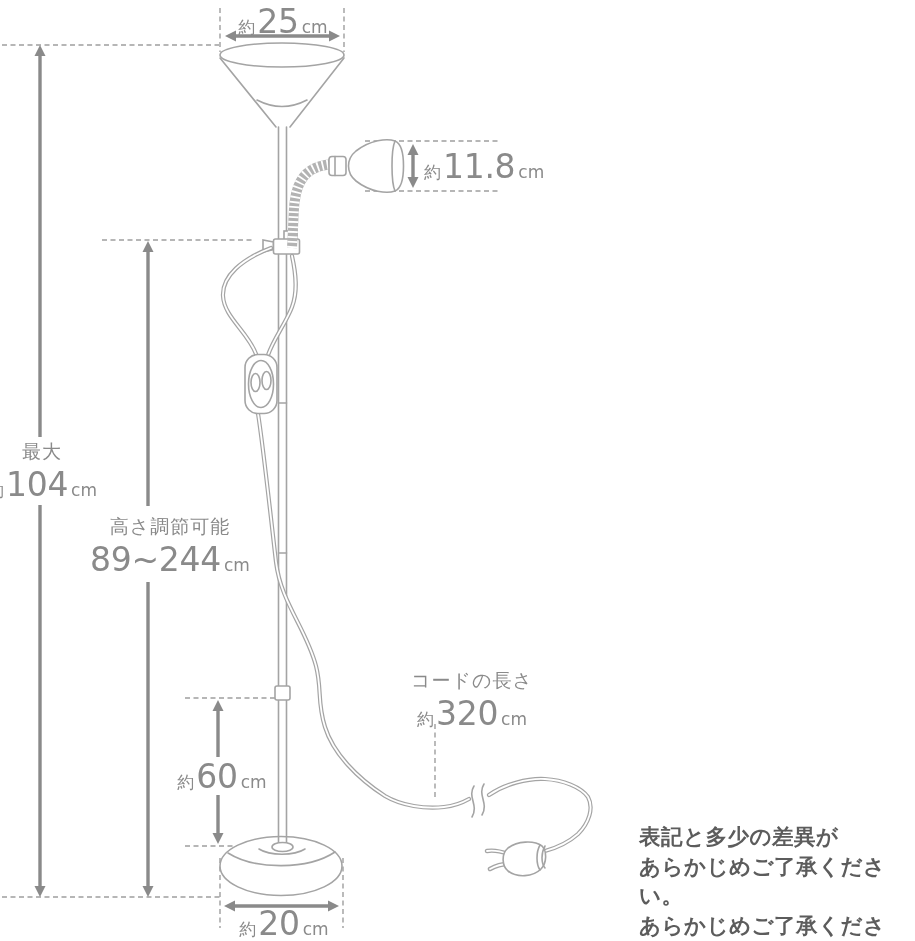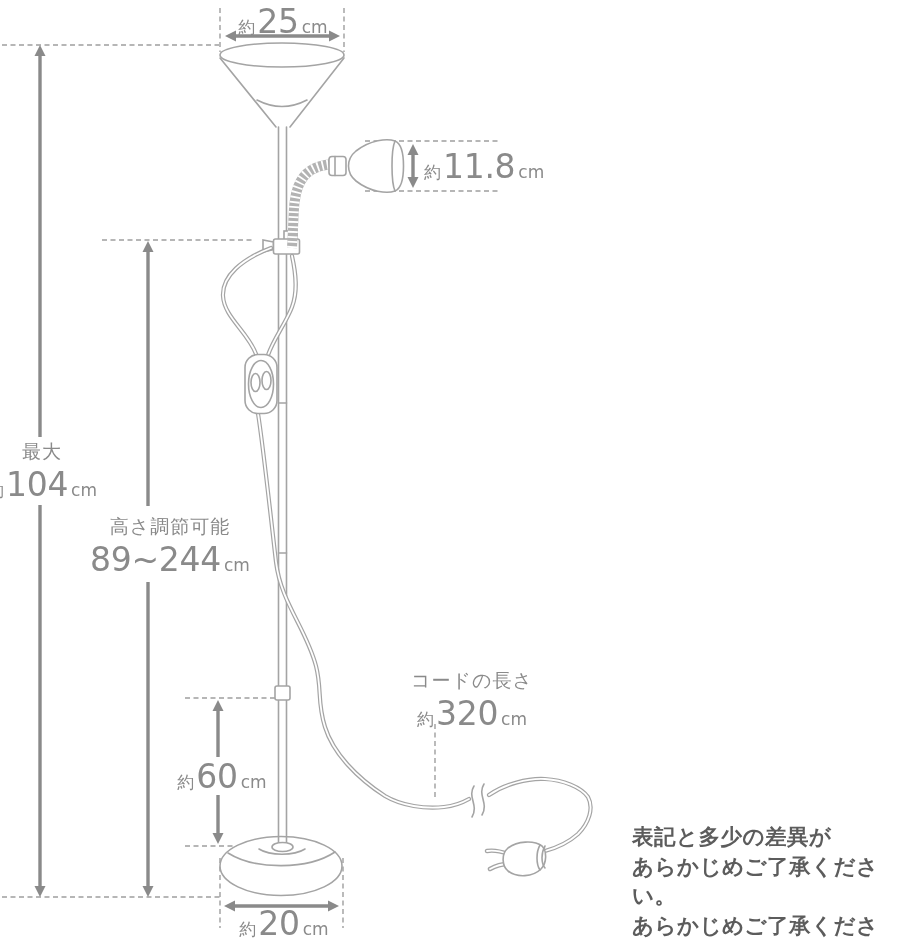--- a/index.html
+++ b/index.html
@@ -9,21 +9,21 @@
   .dim{position:absolute;color:#8a8a8a;white-space:nowrap;display:flex;align-items:baseline;}
   .dim.col{flex-direction:column;align-items:center;}
   .dim .row{display:flex;align-items:baseline;}
   .sm{font-size:17px;}
   .lg{font-size:33px;font-weight:500;letter-spacing:-0.3px;}
   .cjk{font-size:19px;letter-spacing:1px;}
   .sm.u{margin-left:3px;}
   .sm.p{margin-right:2px;}
   .note{position:absolute;left:606px;top:822px;color:#5c5c5c;font-size:21.5px;
         font-weight:bold;line-height:29.5px;letter-spacing:0.5px;}
-  .note .ind{margin-left:26px;}
+  .note .ind{margin-left:33px;}
 </style>
 </head>
 <body>
 
 <div id="stage">
 
   <svg id="art" width="915" height="941" viewBox="0 0 915 941">
 
     <g stroke="#9e9e9e" stroke-width="1.4" stroke-dasharray="5 3.5" fill="none">
       <line x1="2" y1="45" x2="219" y2="45"></line>

